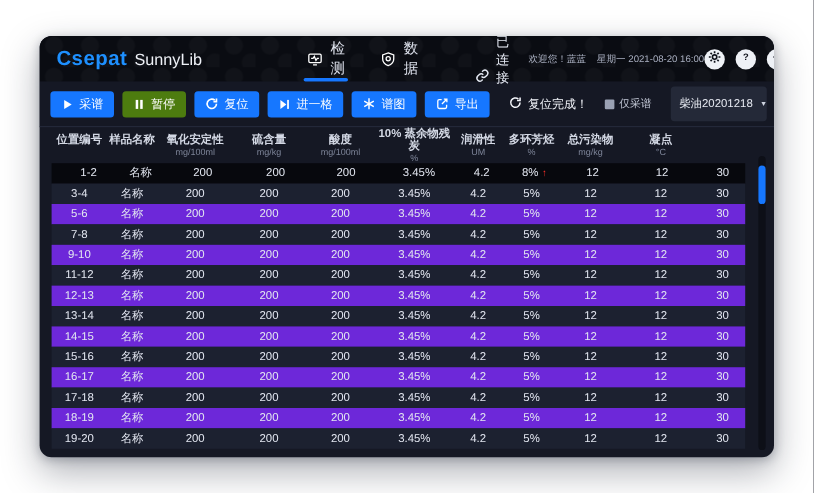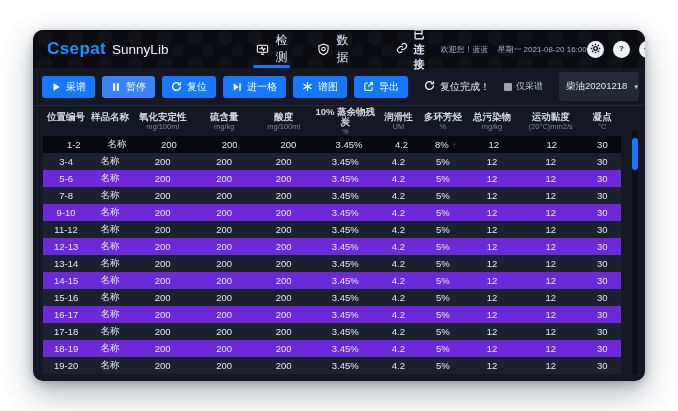--- a/index.html
+++ b/index.html
@@ -26,40 +26,40 @@
   }
   .brand { color: #1e90ff; font-size: 17px; font-weight: bold; letter-spacing: .4px; }
   .product { color: #eef1f7; font-size: 13.5px; margin-left: 6px; font-weight: 500; }
   .tabs { display: flex; gap: 30px; margin-left: 88px; height: 38px; }
   .tab { display: flex; align-items: center; gap: 6px; color: #dfe3ee; font-size: 12px; position: relative; cursor: default; justify-content: flex-end; }
   .tab .ticon { display: flex; }
   .tab.active::after {
     content: ""; position: absolute; left: -3px; right: -3px; bottom: 0;
     height: 3px; background: #1677ff; border-radius: 2px;
   }
-  .conn { margin-left: 48px; display: flex; align-items: center; gap: 5px; color: #e4e8f2; font-size: 11px; font-weight: bold; }
+  .conn { margin-left: 48px; display: flex; align-items: flex-end; gap: 5px; color: #e4e8f2; font-size: 11px; }
   .welcome { margin-left: 16px; font-size: 8px; color: #a8aebf; white-space: nowrap; }
   .datetime { margin-left: 9px; font-size: 8px; color: #a8aebf; white-space: nowrap; }
   .winbtns { margin-left: auto; display: flex; gap: 9px; }
   .circle-btn {
     width: 17px; height: 17px; border-radius: 50%; background: #eef1f6;
     display: flex; align-items: center; justify-content: center; cursor: pointer;
   }
   
   .toolbar {
     height: 38px; display: flex; align-items: center; gap: 7px; padding: 0 9px;
     background: #151824; border-bottom: 1px solid #232839;
   }
   .btn {
     height: 22px; padding: 8px 9px; border: 0; border-radius: 3px;
     background: #1677ff; color: #fff; font-size: 10px;
     display: flex; align-items: center; gap: 5px; cursor: pointer; white-space: nowrap;
     font-family: inherit;
   }
-  .btn.secondary { background: #3b82f6; }
+  .btn.secondary { background: #4d7c0f; }
   .status { display: flex; align-items: flex-start; gap: 5px; color: #f2f4fa; font-size: 10px; margin-left: 9px; white-space: nowrap; }
   .flex-spacer { flex: 1; }
   .onlycap { display: flex; align-items: center; gap: 4px; color: #c5cad8; font-size: 9px; cursor: pointer; white-space: nowrap; }
   .checkbox { width: 8px; height: 8px; background: #9aa1b3; border-radius: 1px; }
   .dropdown {
     margin-left: 9px; margin-right: 4px; min-width: 80px; height: 29px; background: #242938;
     border-radius: 3px; color: #e7eaf2; font-size: 9.5px;
     display: flex; align-items: center; justify-content: space-between; gap: 6px;
     padding: 0 7px; cursor: pointer; white-space: nowrap;
   }
@@ -268,24 +268,20 @@
         </div>
         <div class="th">
           <div class="th-label">多环芳烃</div>
           <div class="th-unit">%</div>
         </div>
         <div class="th">
           <div class="th-label">总污染物</div>
           <div class="th-unit">mg/kg</div>
         </div>
         <div class="th">
-          <div class="th-label">运动黏度</div>
-          <div class="th-unit">(20°C)mm2/s</div>
-        </div>
-        <div class="th">
           <div class="th-label">凝点</div>
           <div class="th-unit">°C</div>
         </div>
       </div>
     <div>
         <div class="tr selected">
           <div class="td">1-2</div>
           <div class="td">名称</div>
           <div class="td">200</div>
           <div class="td">200</div>

